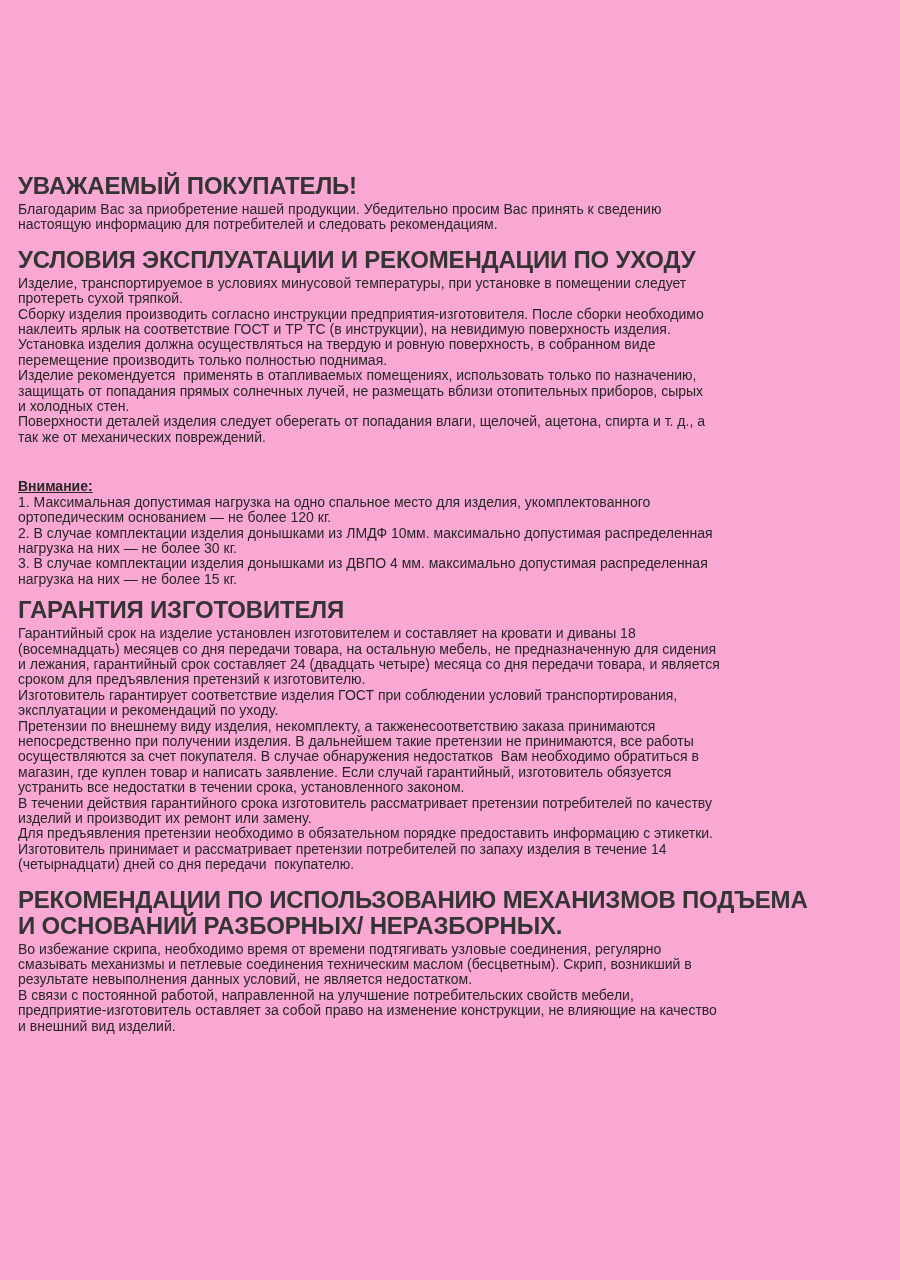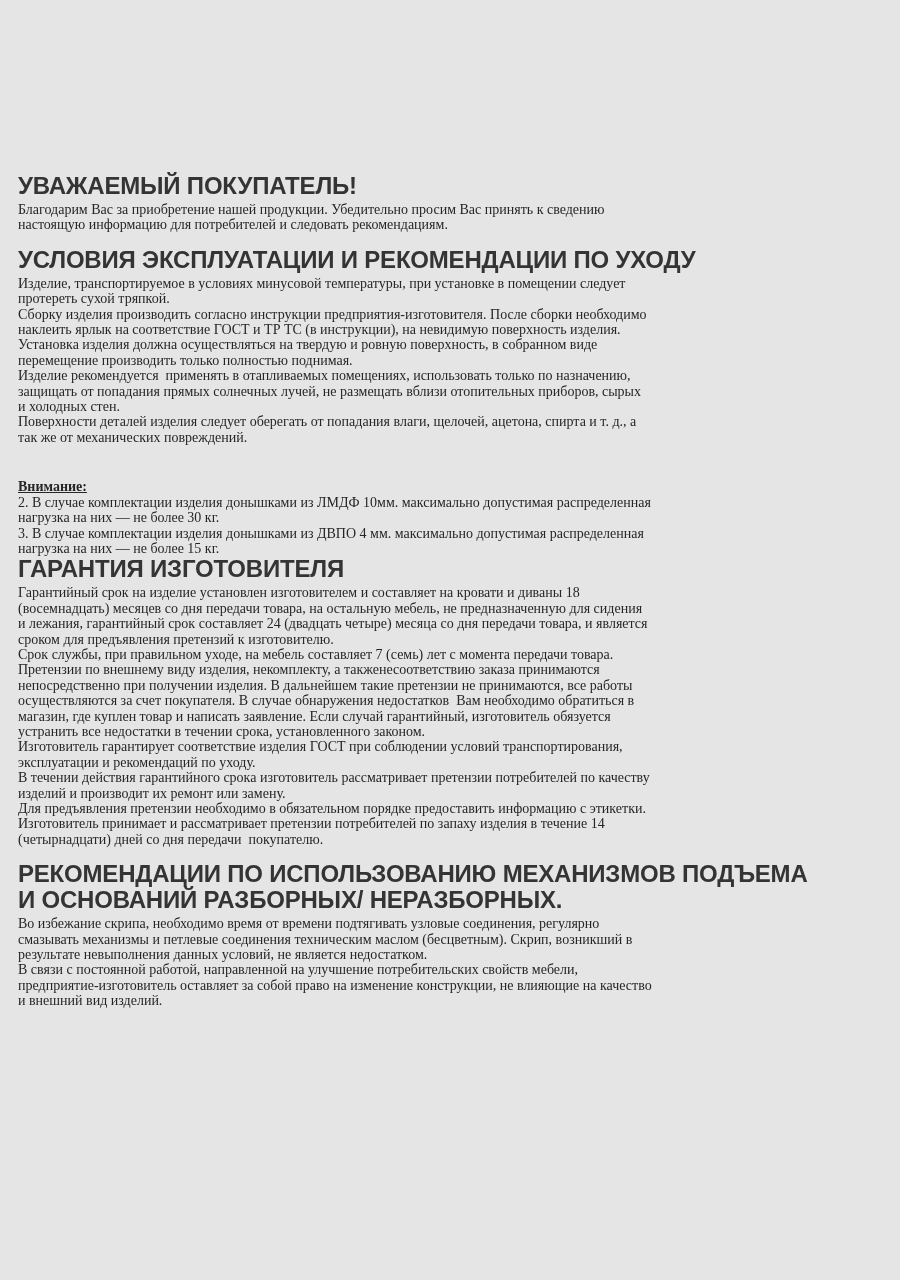--- a/index.html
+++ b/index.html
@@ -12,43 +12,42 @@
     height: 1280px;
     overflow: hidden;
     font-family: "Liberation Sans", "DejaVu Sans", sans-serif;
     color: #262626;
   }
   .page {
     box-sizing: border-box;
     width: 900px;
     height: 1280px;
     padding: 173px 12px 0 18px;
-    background: #e5e5e5;
+    background: #f9a8d4;
   }
   .doc-section { margin: 0; }
   .doc-section.gap-med   { margin-top: 14px; }
-  .doc-section.gap-small { }
+  .doc-section.gap-small { margin-top: 10px; }
   .doc-section.gap-big   { margin-top: 14px; }
   .section-heading {
     margin: 0 0 3px 0;
     font-size: 24px;
     line-height: 26px;
     font-weight: 700;
     letter-spacing: -0.2px;
     color: #343434;
     white-space: pre-line;
   }
   .para {
     margin: 0;
     font-size: 14px;
     line-height: 15.4px;
     letter-spacing: 0;
     white-space: pre-wrap;
     color: #262626;
-    font-family: Liberation Serif, serif;
   }
   .para.attention {
     font-weight: 700;
     text-decoration: underline;
     margin-top: 34px;
   }
 </style>
 </head>
 <body>
 
@@ -67,40 +66,41 @@
     <p class="para">Сборку изделия производить согласно инструкции предприятия-изготовителя. После сборки необходимо
 наклеить ярлык на соответствие ГОСТ и ТР ТС (в инструкции), на невидимую поверхность изделия.</p>
     <p class="para">Установка изделия должна осуществляться на твердую и ровную поверхность, в собранном виде
 перемещение производить только полностью поднимая.</p>
     <p class="para">Изделие рекомендуется  применять в отапливаемых помещениях, использовать только по назначению,
 защищать от попадания прямых солнечных лучей, не размещать вблизи отопительных приборов, сырых
 и холодных стен.</p>
     <p class="para">Поверхности деталей изделия следует оберегать от попадания влаги, щелочей, ацетона, спирта и т. д., а
 так же от механических повреждений.</p>
     <p class="para attention">Внимание:</p>
+    <p class="para">1. Максимальная допустимая нагрузка на одно спальное место для изделия, укомплектованного
+ортопедическим основанием — не более 120 кг.</p>
     <p class="para">2. В случае комплектации изделия донышками из ЛМДФ 10мм. максимально допустимая распределенная
 нагрузка на них — не более 30 кг.</p>
     <p class="para">3. В случае комплектации изделия донышками из ДВПО 4 мм. максимально допустимая распределенная
 нагрузка на них — не более 15 кг.</p>
   </section>
 
   <section class="doc-section gap-small">
     <h2 class="section-heading">ГАРАНТИЯ ИЗГОТОВИТЕЛЯ</h2>
     <p class="para">Гарантийный срок на изделие установлен изготовителем и составляет на кровати и диваны 18
 (восемнадцать) месяцев со дня передачи товара, на остальную мебель, не предназначенную для сидения
 и лежания, гарантийный срок составляет 24 (двадцать четыре) месяца со дня передачи товара, и является
 сроком для предъявления претензий к изготовителю.</p>
-    <p class="para">Срок службы, при правильном уходе, на мебель составляет 7 (семь) лет с момента передачи товара.</p>
+    <p class="para">Изготовитель гарантирует соответствие изделия ГОСТ при соблюдении условий транспортирования,
+эксплуатации и рекомендаций по уходу.</p>
     <p class="para">Претензии по внешнему виду изделия, некомплекту, а такженесоответствию заказа принимаются
 непосредственно при получении изделия. В дальнейшем такие претензии не принимаются, все работы
 осуществляются за счет покупателя. В случае обнаружения недостатков  Вам необходимо обратиться в
 магазин, где куплен товар и написать заявление. Если случай гарантийный, изготовитель обязуется
 устранить все недостатки в течении срока, установленного законом.</p>
-    <p class="para">Изготовитель гарантирует соответствие изделия ГОСТ при соблюдении условий транспортирования,
-эксплуатации и рекомендаций по уходу.</p>
     <p class="para">В течении действия гарантийного срока изготовитель рассматривает претензии потребителей по качеству
 изделий и производит их ремонт или замену.</p>
     <p class="para">Для предъявления претензии необходимо в обязательном порядке предоставить информацию с этикетки.</p>
     <p class="para">Изготовитель принимает и рассматривает претензии потребителей по запаху изделия в течение 14
 (четырнадцати) дней со дня передачи  покупателю.</p>
   </section>
 
   <section class="doc-section gap-big">
     <h2 class="section-heading">РЕКОМЕНДАЦИИ ПО ИСПОЛЬЗОВАНИЮ МЕХАНИЗМОВ ПОДЪЕМА
 И ОСНОВАНИЙ РАЗБОРНЫХ/ НЕРАЗБОРНЫХ.</h2>

